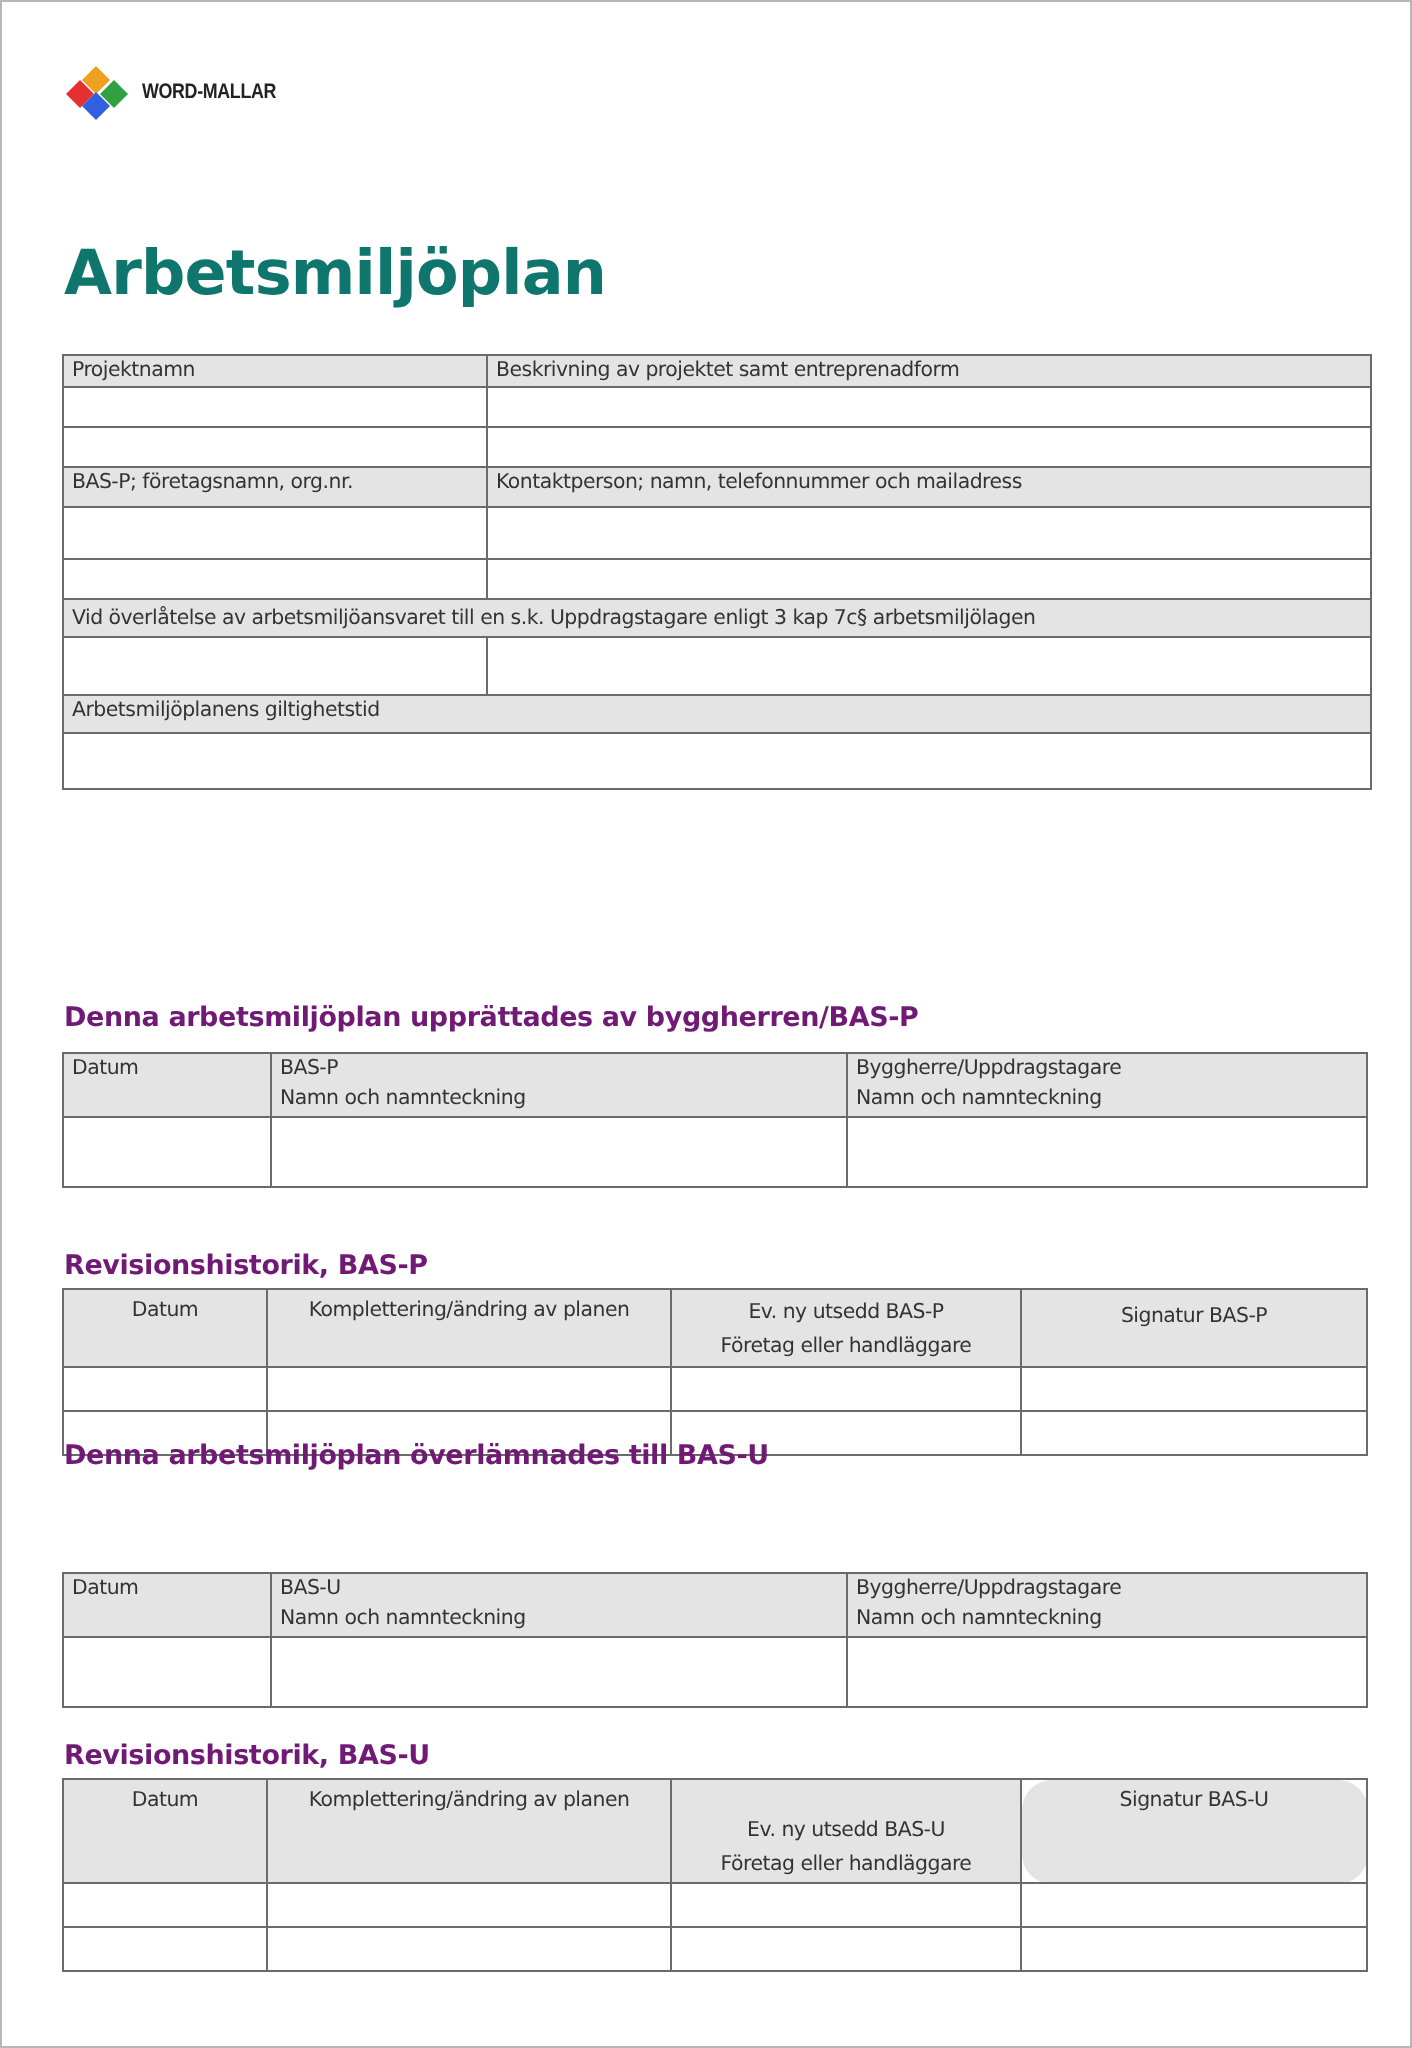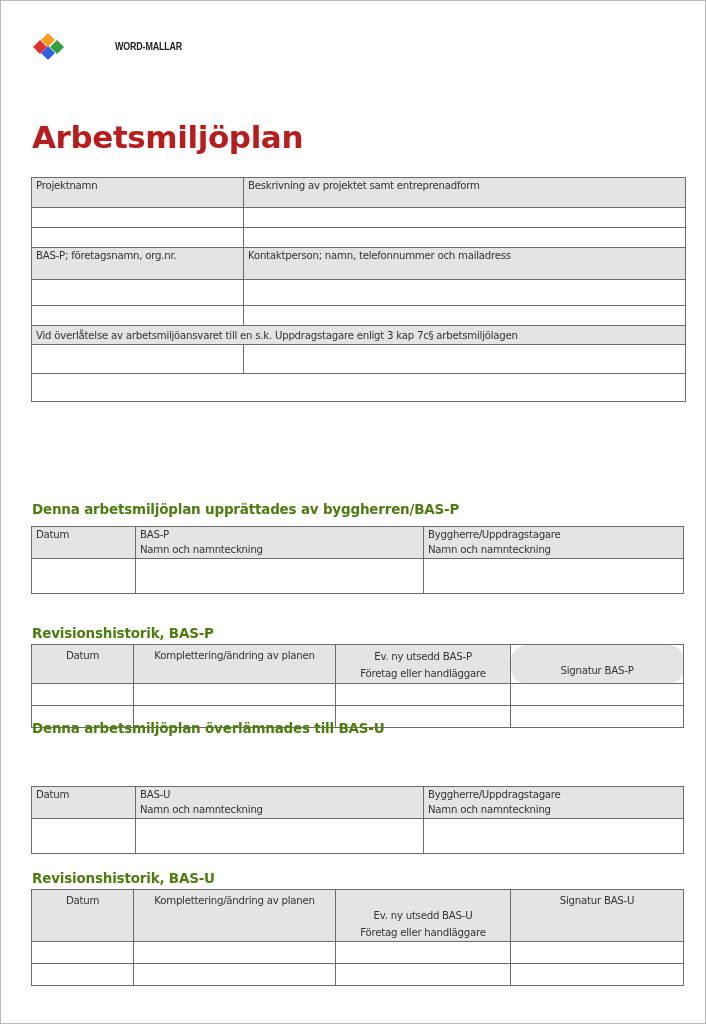--- a/index.html
+++ b/index.html
@@ -1,31 +1,31 @@
 <!DOCTYPE html>
 <html><head>
 <meta charset="utf-8">
 <style>
   html, body { margin: 0; padding: 0; background: #ffffff; }
   body { width: 706px; height: 1024px; position: relative; overflow: hidden;
          font-family: "DejaVu Sans", "Liberation Sans", sans-serif; color: #222; }
   .page { position: absolute; left: 0; top: 0; width: 704px; height: 1022px;
           border: 1px solid #b8b8b8; box-sizing: content-box; }
-  .logo { position: absolute; left: 33px; top: 32px; display: flex; align-items: center; gap: 44px; }
+  .logo { position: absolute; left: 33px; top: 32px; display: flex; align-items: center; }
   .logo svg { display: block; }
   .logo-text { font-family: "Liberation Sans", sans-serif; font-weight: bold; font-size: 10.5px;
                letter-spacing: -0.2px; margin-left: 4px; color: #222; transform: scaleX(0.85); transform-origin: left center; }
   .title { position: absolute; left: 32px; top: 119px; margin: 0; font-size: 31px; font-weight: bold;
-           font-family: "DejaVu Sans", sans-serif; letter-spacing: -0.4px; color: #b91c1c; }
+           font-family: "DejaVu Sans", sans-serif; letter-spacing: -0.4px; color: #0f766e; }
   table { border-collapse: collapse; position: absolute; table-layout: fixed; }
   td { border: 1px solid #6b6b6b; font-size: 10.2px; color: #333; padding: 0 4px; vertical-align: top;
        line-height: 15px; font-family: "DejaVu Sans", sans-serif; letter-spacing: -0.25px; }
   td.g { background: #e4e4e4; }
   td.c { text-align: center; }
-  .h2 { position: absolute; left: 32px; margin: 0; font-size: 13.5px; font-weight: bold; color: #4d7c0f;
+  .h2 { position: absolute; left: 32px; margin: 0; font-size: 13.5px; font-weight: bold; color: #701a75;
         font-family: "DejaVu Sans", sans-serif; letter-spacing: -0.2px; }
 </style>
 </head>
 <body>
 
 <div class="page"></div>
 
 <div class="logo">
   <svg width="34" height="28" viewBox="0 0 34 28">
     <polygon points="15,1 22,8 15,15 8,8" fill="#f0a020"></polygon>
@@ -37,50 +37,53 @@
 </div>
 
 <h1 class="title">Arbetsmiljöplan</h1>
 
 <table style="left:31px; top:177px; width:654px;">
   <colgroup>
       <col style="width:212px">
       <col style="width:442px">
     </colgroup>
   <tbody>
-      <tr style="height:30px">
+      <tr style="height:16px">
     <td class="g">Projektnamn</td>
     <td class="g">Beskrivning av projektet samt entreprenadform</td>
   </tr>
   <tr style="height:20px">
     <td></td>
     <td></td>
   </tr>
   <tr style="height:20px">
     <td></td>
     <td></td>
   </tr>
-  <tr style="height:32px">
+  <tr style="height:20px">
     <td class="g">BAS-P; företagsnamn, org.nr.</td>
     <td class="g">Kontaktperson; namn, telefonnummer och mailadress</td>
   </tr>
   <tr style="height:26px">
     <td></td>
     <td></td>
   </tr>
   <tr style="height:20px">
     <td></td>
     <td></td>
   </tr>
   <tr style="height:19px">
     <td class="g" colspan="2" style="border-bottom:none; padding-top:2px;margin-top:28px;">Vid överlåtelse av arbetsmiljöansvaret till en s.k. Uppdragstagare enligt 3 kap 7c§ arbetsmiljölagen</td>
   </tr>
   <tr style="height:29px">
     <td></td>
     <td></td>
+  </tr>
+  <tr style="height:19px">
+    <td class="g" colspan="2">Arbetsmiljöplanens giltighetstid</td>
   </tr>
   <tr style="height:28px">
     <td colspan="2"></td>
   </tr>
 </tbody>
   </table>
 
 <h2 class="h2" style="top:501px;">Denna arbetsmiljöplan upprättades av byggherren/BAS-P</h2>
 <table style="left:31px; top:526px; width:652px;">
   <colgroup>
@@ -117,21 +120,21 @@
       <col style="width:173px">
     </colgroup>
   <tbody>
       <tr style="height:39px">
     <td class="g c" style="padding-top:3px;">Datum</td>
     <td class="g c" style="padding-top:3px;">Komplettering/ändring av planen</td>
     <td class="g c" style="padding-top:3px; line-height:17px;">
       <div>Ev. ny utsedd BAS-P</div>
       <div>Företag eller handläggare</div>
     </td>
-    <td class="g c" style="padding-top:18px;border-radius:16px;">Signatur BAS-P</td>
+    <td class="g c" style="padding-top:6px;">Signatur BAS-P</td>
   </tr>
   <tr style="height:22px">
     <td></td>
     <td></td>
     <td></td>
     <td></td>
   </tr>
   <tr style="height:22px">
     <td></td>
     <td></td>
@@ -177,21 +180,21 @@
       <col style="width:173px">
     </colgroup>
   <tbody>
       <tr style="height:39px">
     <td class="g c" style="padding-top:3px;">Datum</td>
     <td class="g c" style="padding-top:3px;">Komplettering/ändring av planen</td>
     <td class="g c" style="padding-top:17px; line-height:17px;">
       <div>Ev. ny utsedd BAS-U</div>
       <div>Företag eller handläggare</div>
     </td>
-    <td class="g c" style="padding-top:3px;">Signatur BAS-U</td>
+    <td class="g c" style="padding-top:3px;border-radius:15px;">Signatur BAS-U</td>
   </tr>
   <tr style="height:22px">
     <td></td>
     <td></td>
     <td></td>
     <td></td>
   </tr>
   <tr style="height:22px">
     <td></td>
     <td></td>

